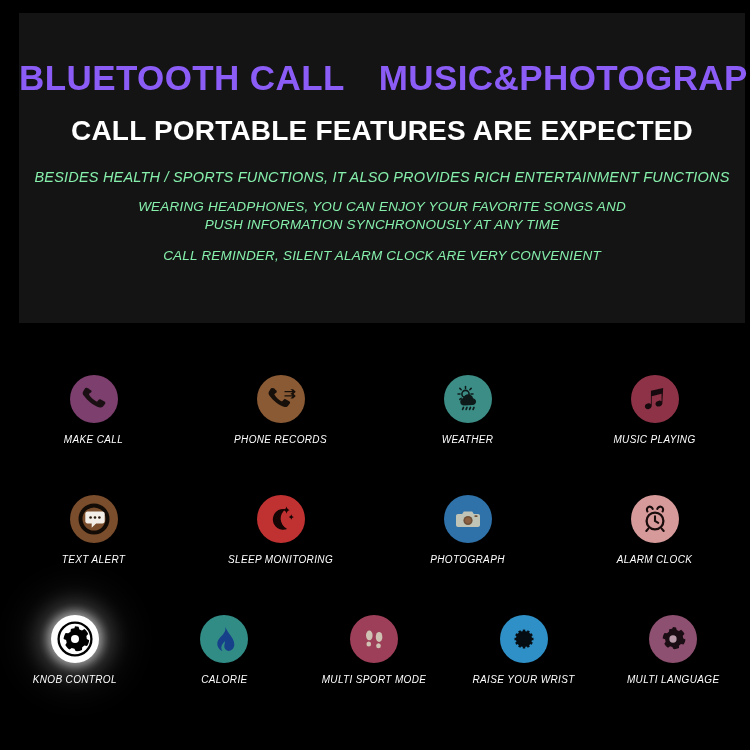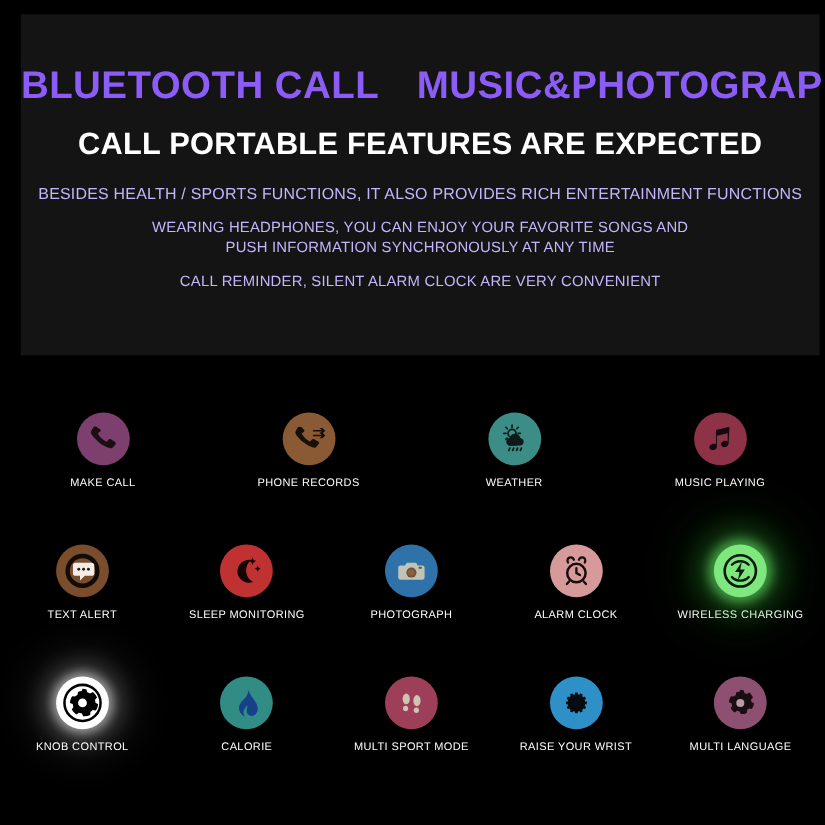--- a/index.html
+++ b/index.html
@@ -47,41 +47,43 @@
     font-size: 28px;
     font-weight: bold;
     letter-spacing: 0.2px;
     line-height: 1.0;
     white-space: nowrap;
   }
   .blurb {
     position: absolute;
     left: 0; right: 0;
     text-align: center;
-    color: #c4b5fd;
+    color: #86efac;
     font-size: 14.5px;
     font-weight: normal;
     letter-spacing: 0.2px;
     line-height: 1.35;
     white-space: nowrap;
+    font-style: italic;
   }
   .blurb-1 { top: 155px; }
   .blurb-2 { top: 185px; font-size: 13.5px; }
   .blurb-3 { top: 234px; font-size: 13.5px; }
 
   
   .grid {
     position: absolute;
     left: 0; top: 355px;
     width: 750px;
   }
   .grid-row {
     display: flex;
     width: 748px;
     height: 120px;
+    font-style: italic;
   }
   .cell {
     flex: 1 1 0;
     display: flex;
     flex-direction: column;
     align-items: center;
     justify-content: flex-start;
     position: relative;
   }
   .badge {
@@ -249,31 +251,20 @@
               <path d="M23.6 8.4c1-1.8.4-3.8-1.2-4.5-1.6-.7-3.4.2-4.1 2"></path>
               <line x1="9.3" y1="25.6" x2="7.3" y2="28"></line>
               <line x1="22.7" y1="25.6" x2="24.7" y2="28"></line>
               <polyline points="16,13.4 16,18 19.2,19.8"></polyline>
             </g>
           </svg>
         </div>
         <div class="cell-label">ALARM CLOCK</div>
       </div>
 
-      <div class="cell">
-        <div class="badge glow-green" style="background: rgb(126, 232, 126);">
-          <svg width="36" height="36" viewBox="0 0 36 36">
-            <circle cx="18" cy="18" r="14.2" fill="none" stroke-width="2.4" stroke="#0c1a0c"></circle>
-            <path d="M10.4 12.4a10.6 10.6 0 0 1 15.2 0" fill="none" stroke-width="2.2" stroke-linecap="round" stroke="#0c1a0c"></path>
-            <path d="M10.4 23.6a10.6 10.6 0 0 0 15.2 0" fill="none" stroke-width="2.2" stroke-linecap="round" stroke="#0c1a0c"></path>
-            <path d="M19.4 9.6 13.2 19h4l-1.4 7.4 6.4-9.6h-4.2z" fill="#0c1a0c"></path>
-          </svg>
-        </div>
-        <div class="cell-label">WIRELESS CHARGING</div>
-      </div>
     </div>
 
     <div class="grid-row">
 
       <div class="cell">
         <div class="badge glow-white" style="background: rgb(255, 255, 255);">
           <svg width="40" height="40" viewBox="0 0 40 40">
             <circle cx="20" cy="20" r="16.4" fill="none" stroke="#000000" stroke-width="2.3"></circle>
             <path d="M20 7.2c1.3 0 2.5.2 3.6.6l.8 2.6 2.6 1 2.4-1.3c1.7 1.3 3 3 3.8 5l-1.8 2 .4 2.8 2.4 1.3c-.2 2.1-1 4.1-2.2 5.8l-2.6-.5-2.2 1.7-.2 2.7c-2 1-4.2 1.4-6.4 1.2l-1.2-2.4-2.7-.8-2.1 1.7c-1.8-1.1-3.3-2.7-4.3-4.6l1.4-2.3-.6-2.7-2.5-1c.1-2.1.8-4.2 2-6l2.6.2 2.3-1.5.4-2.7c1.1-.5 2.3-.8 3.5-.8z" fill="#000000"></path>
             <circle cx="20" cy="20" r="4" fill="#ffffff"></circle>

